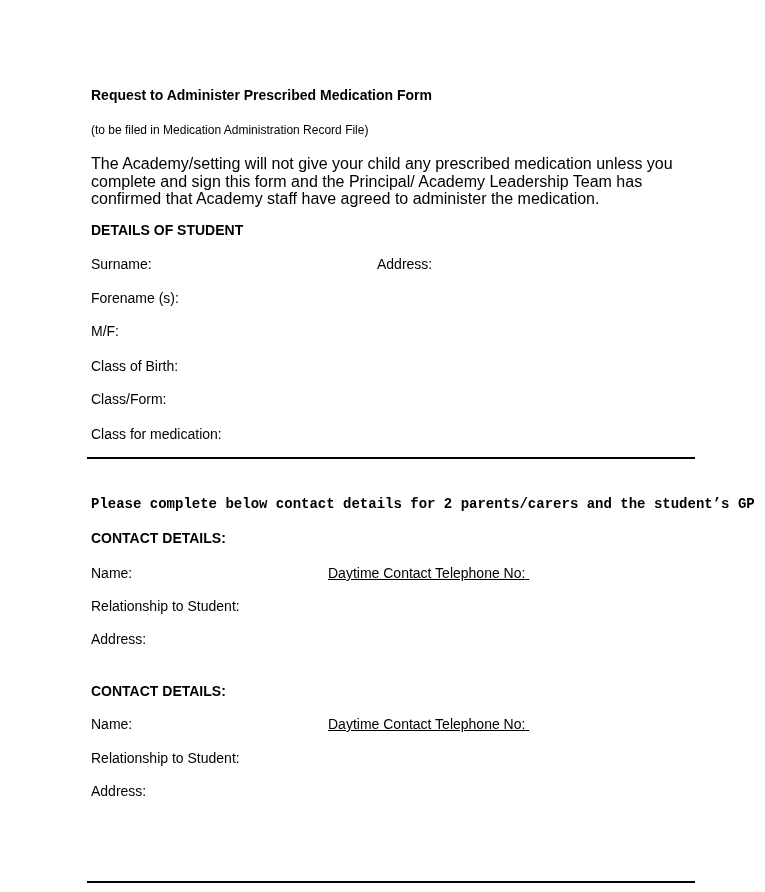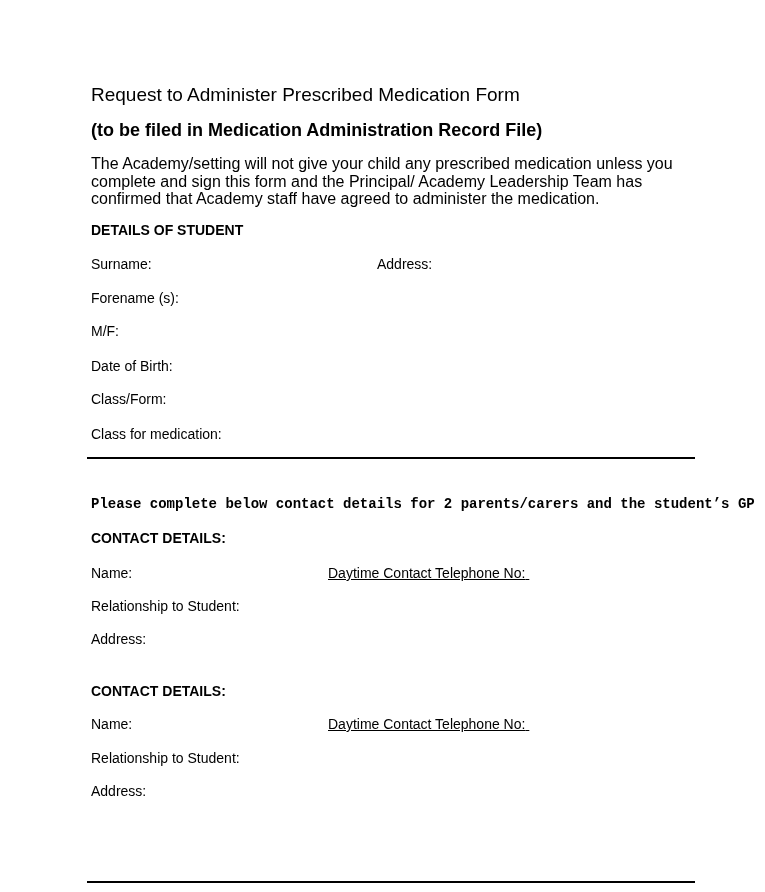--- a/index.html
+++ b/index.html
@@ -15,28 +15,28 @@
   }
   .page {
     position: relative;
     width: 765px;
     height: 892px;
     background: #ffffff;
     overflow: hidden;
   }
   .abs { position: absolute; left: 91px; }
   .title {
-    font-size: 19px;
-    font-weight: normal;
+    font-size: 14px;
+    font-weight: bold;
     line-height: 22px;
     white-space: nowrap;
   }
   .subtitle {
-    font-size: 18px;
-    font-weight: bold;
+    font-size: 12px;
+    font-weight: normal;
     line-height: 16px;
     white-space: nowrap;
   }
   .intro {
     font-size: 16px;
     line-height: 17.6px;
     width: 610px;
     margin: 0;
   }
   .section-heading {
@@ -112,21 +112,21 @@
     <span class="lbl">Forename (s):</span>
     <span class="fill"></span>
   </div>
 
   <div class="row" style="top:323px">
     <span class="lbl">M/F:</span>
     <span class="fill"></span>
   </div>
 
   <div class="row" style="top:358px">
-    <span class="lbl">Date of Birth:</span>
+    <span class="lbl">Class of Birth:</span>
     <span class="fill"></span>
   </div>
 
   <div class="row" style="top:391px">
     <span class="lbl">Class/Form:</span>
     <span class="fill"></span>
   </div>
 
   <div class="row" style="top:426px">
     <span class="lbl">Class for medication:</span>

